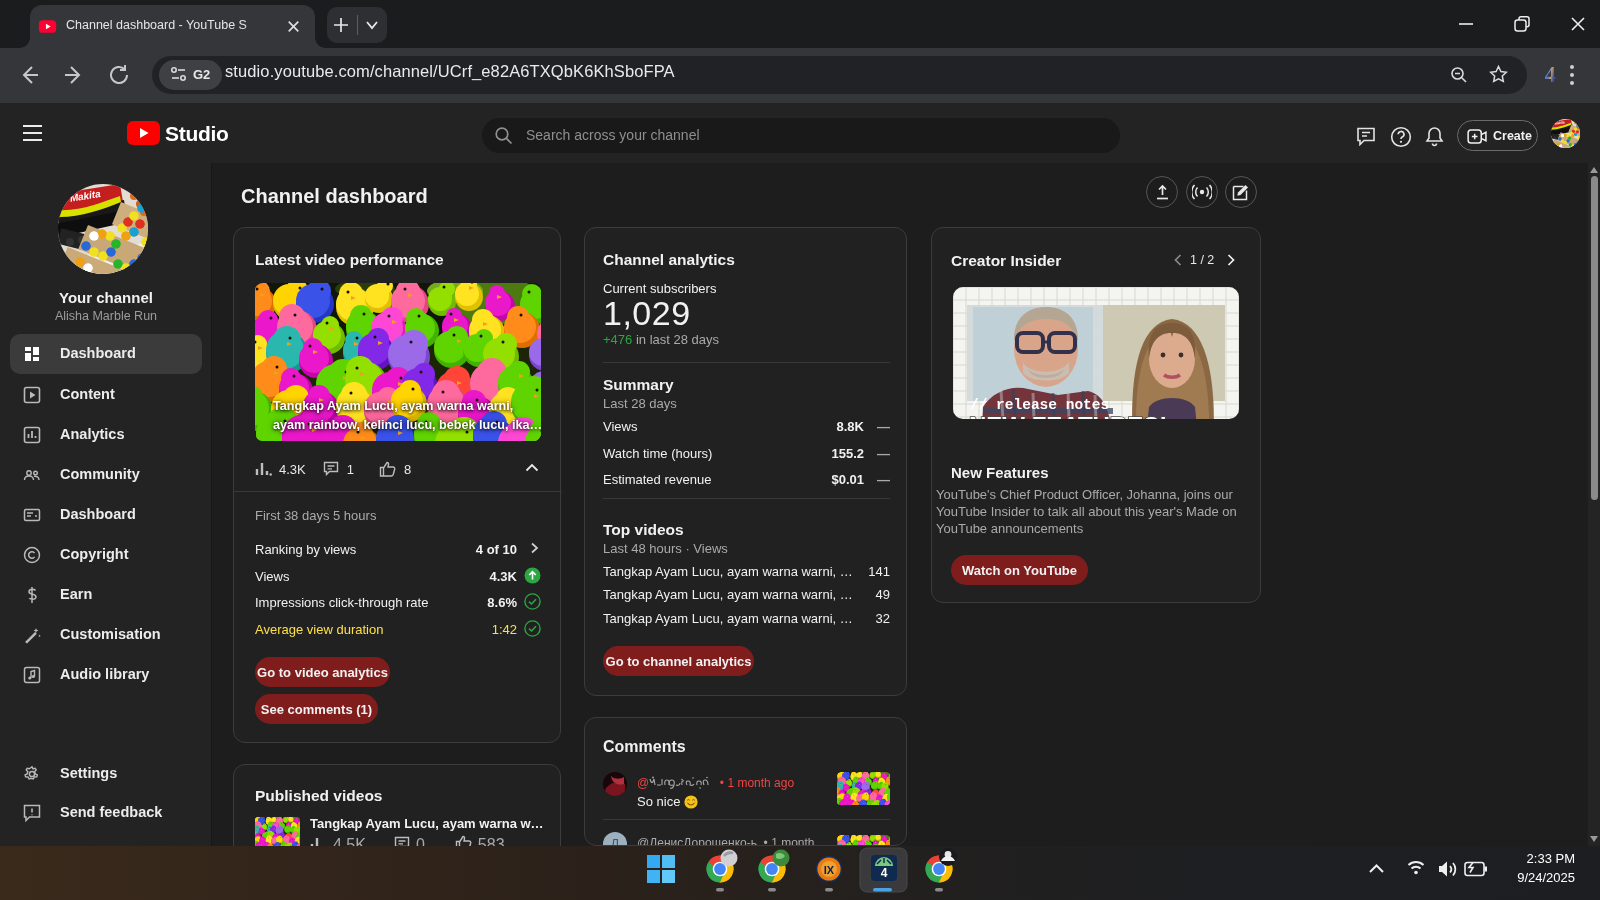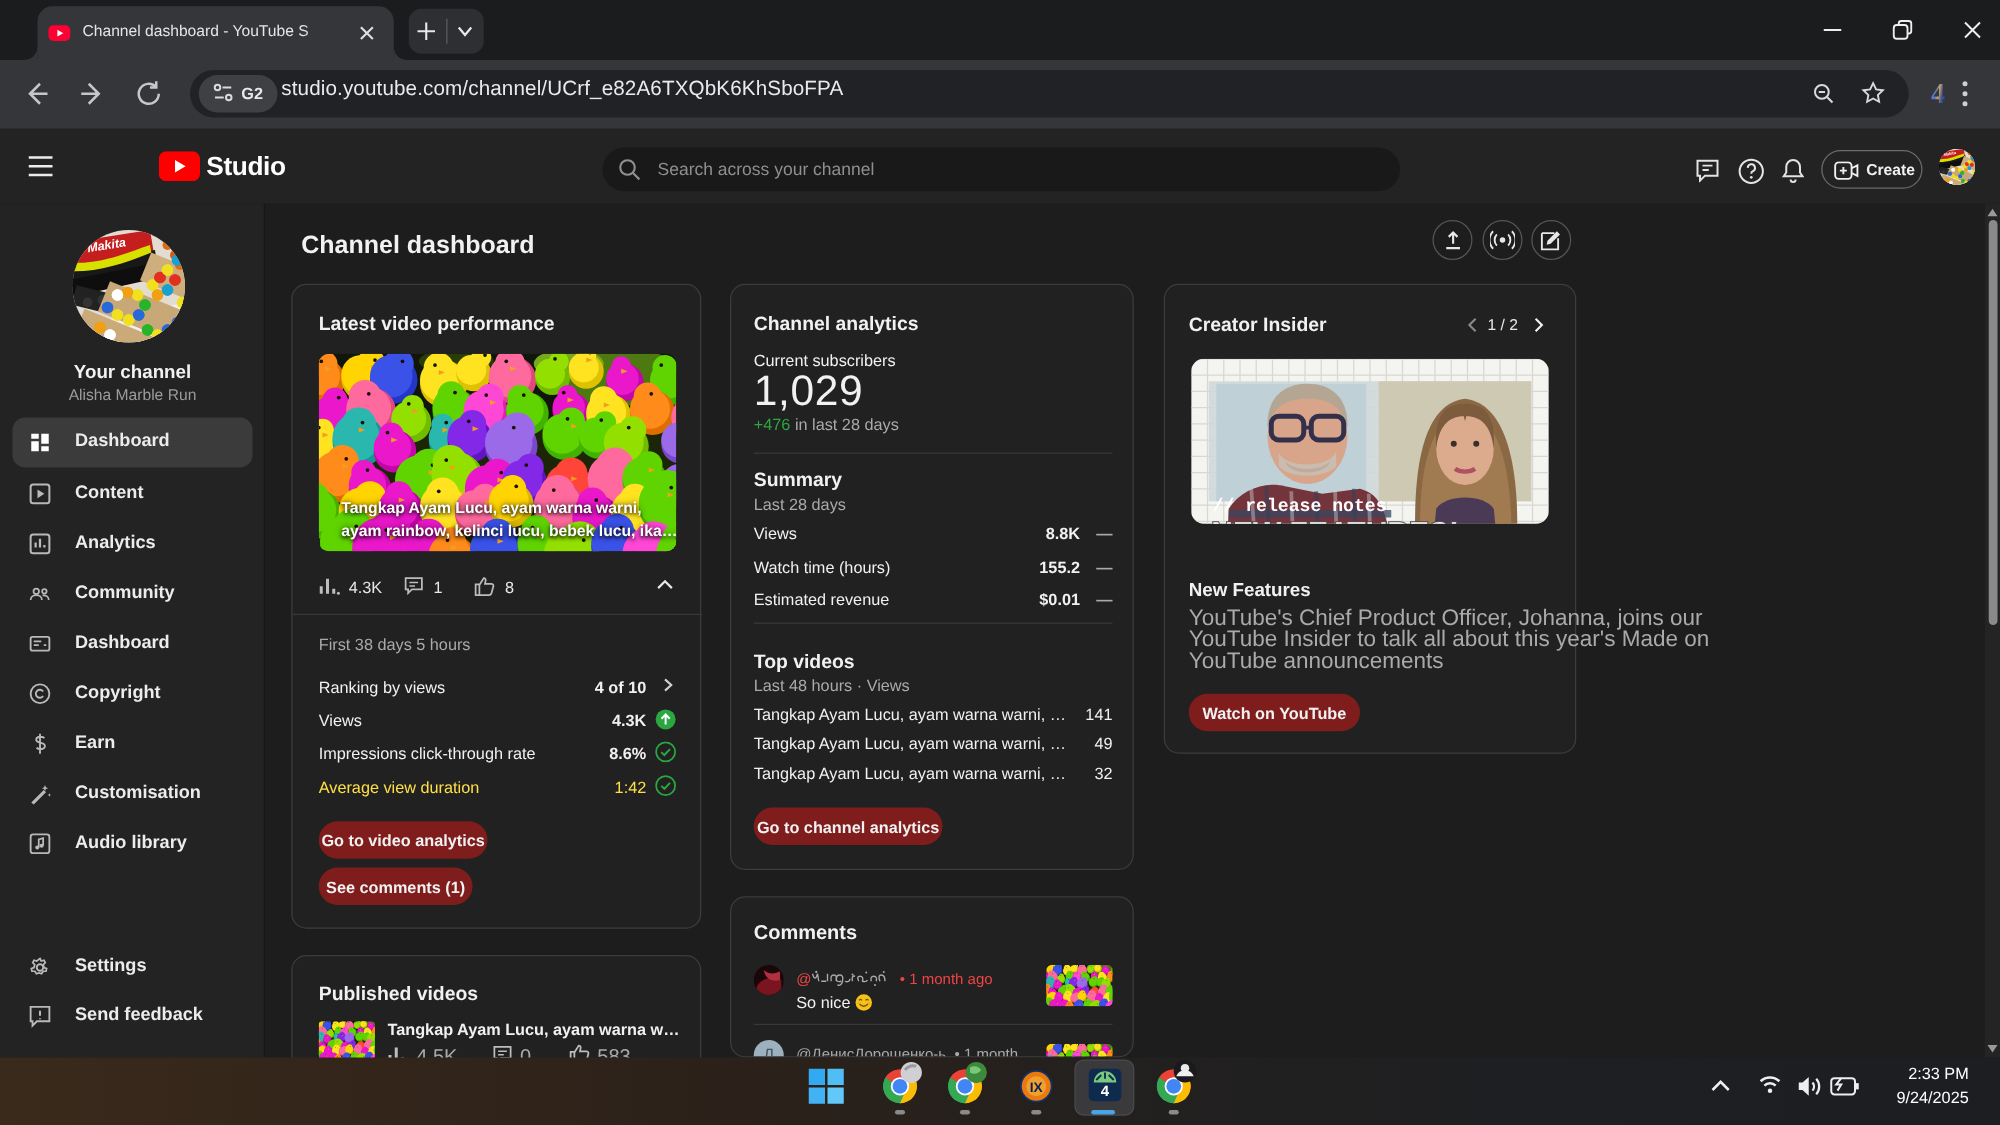--- a/index.html
+++ b/index.html
@@ -871,21 +871,21 @@
               <circle cx="228" cy="68" r="2.4" fill="#3a3028"></circle>
 <path d="M211 88 C215 91 223 91 227 88" stroke="#b05060" stroke-width="3.5" fill="none"></path>
 <path d="M196 120 C204 108 234 108 242 120 L246 160 L192 160 z" fill="#4a3a55"></path>
 </g>
 
 <text x="17" y="122" font-family="Liberation Mono, monospace" font-size="14.5" font-weight="bold" fill="#fff">// release notes</text>
 <text x="16" y="147" font-family="Liberation Sans, sans-serif" font-size="24" font-weight="bold" fill="#fff" stroke="#4a4a4a" stroke-width="1.6" paint-order="stroke">NEW FEATURES!</text>
 </svg>
         </div>
         <div style="position:absolute;left:19px;top:236px;font-size:15px;font-weight:bold;color:#f1f1f1">New Features</div>
-        <div class="gray" style="position:absolute;left:19px;top:258px;width:300px;font-size:18px;line-height:17px;white-space:nowrap">YouTube's Chief Product Officer, Johanna, joins our<br>YouTube Insider to talk all about this year's Made on<br>YouTube announcements</div>
+        <div class="gray" style="position:absolute;left:4px;top:258px;width:300px;font-size:13px;line-height:17px;white-space:nowrap">YouTube's Chief Product Officer, Johanna, joins our<br>YouTube Insider to talk all about this year's Made on<br>YouTube announcements</div>
         <div class="pillbtn" style="left:19px;top:327px;width:137px;height:30px">Watch on YouTube</div>
       </div>
     </div>
     <div style="position:absolute;left:1588px;top:163px;width:12px;height:683px;background:#242424"></div>
 <div style="position:absolute;left:1590px;top:167px;width:0;height:0;border-left:4px solid transparent;border-right:4px solid transparent;border-bottom:6px solid #9a9a9a"></div>
 <div style="position:absolute;left:1590.5px;top:176px;width:7px;height:324px;border-radius:4px;background:#8a8a8a"></div>
 <div style="position:absolute;left:1590px;top:836px;width:0;height:0;border-left:4px solid transparent;border-right:4px solid transparent;border-top:6px solid #9a9a9a"></div>
 
 <div id="taskbar">
       <svg style="position:absolute;left:0;top:0" width="1600" height="54" viewBox="0 0 1600 900" preserveAspectRatio="none"></svg>

